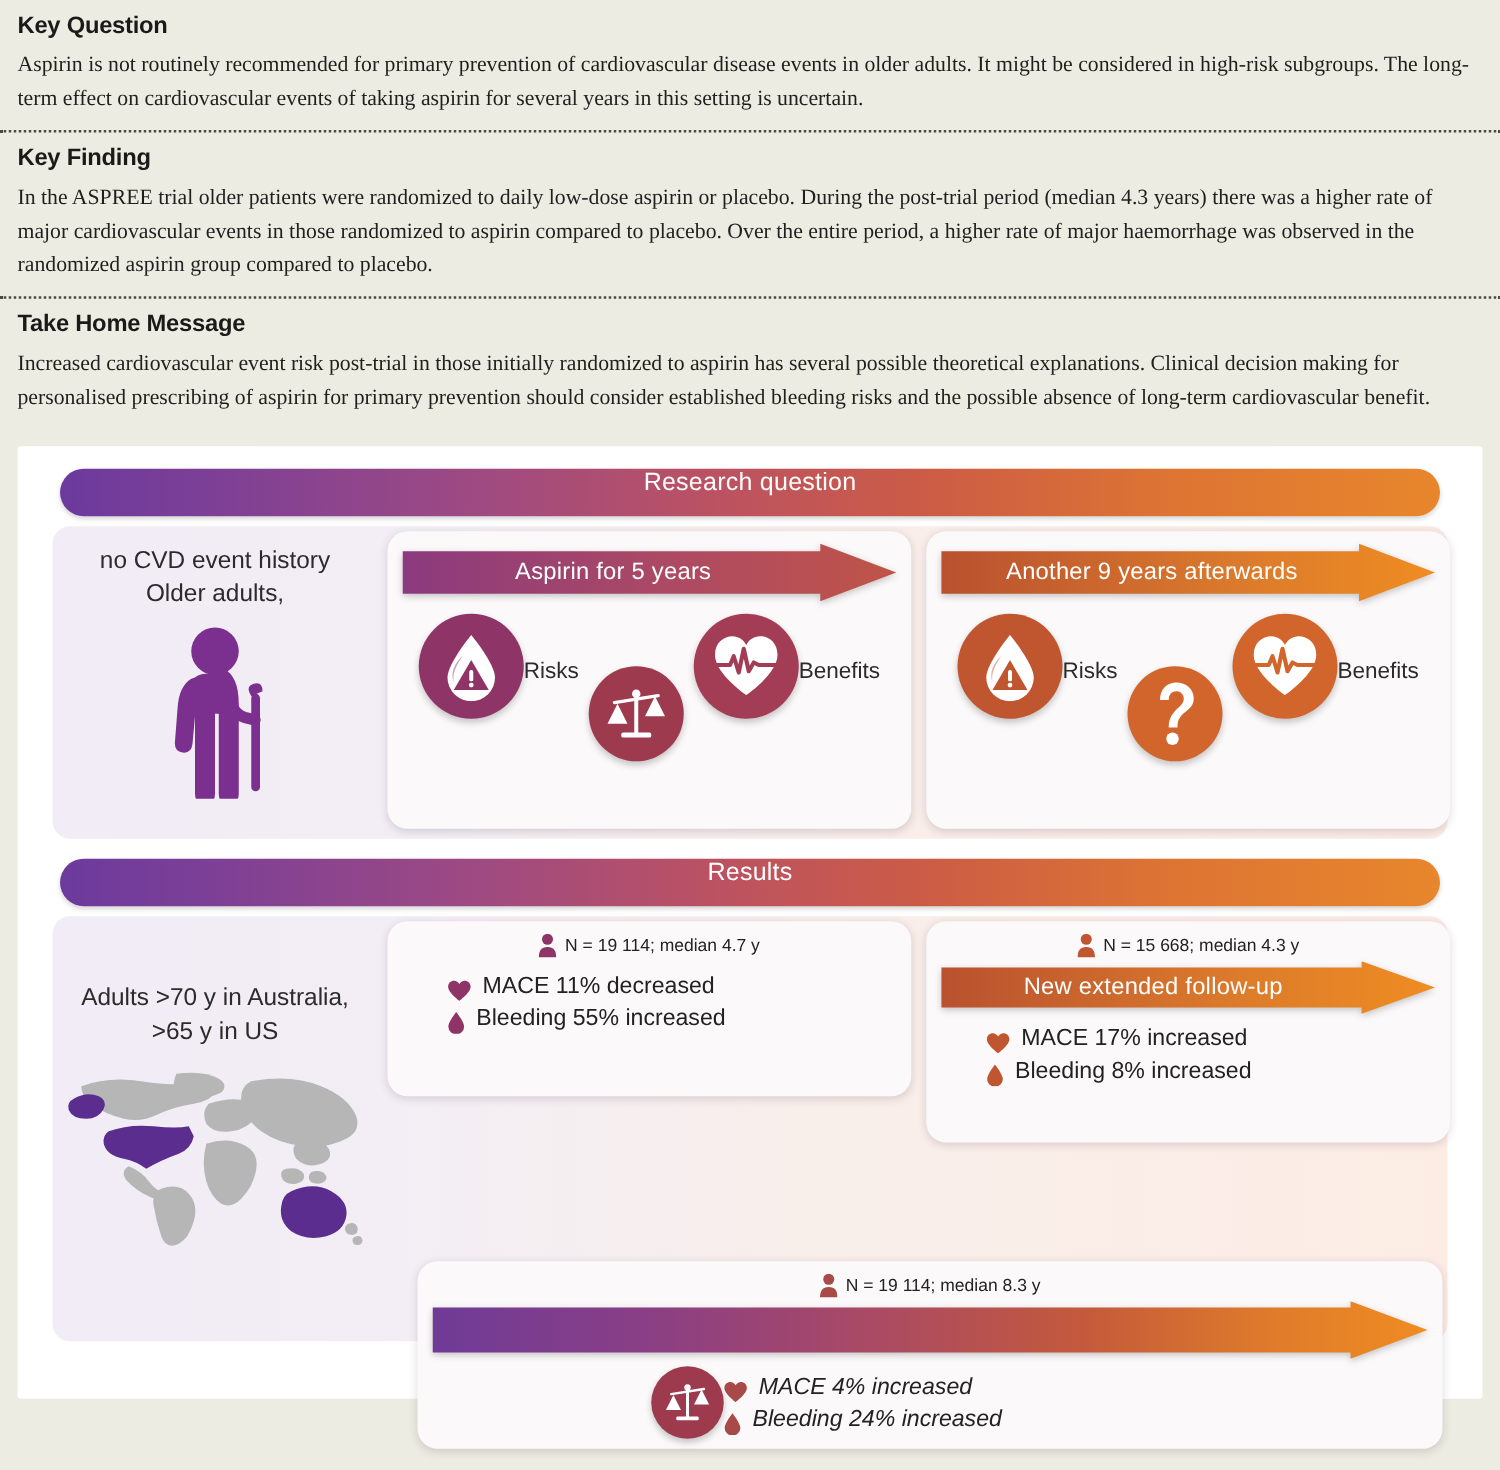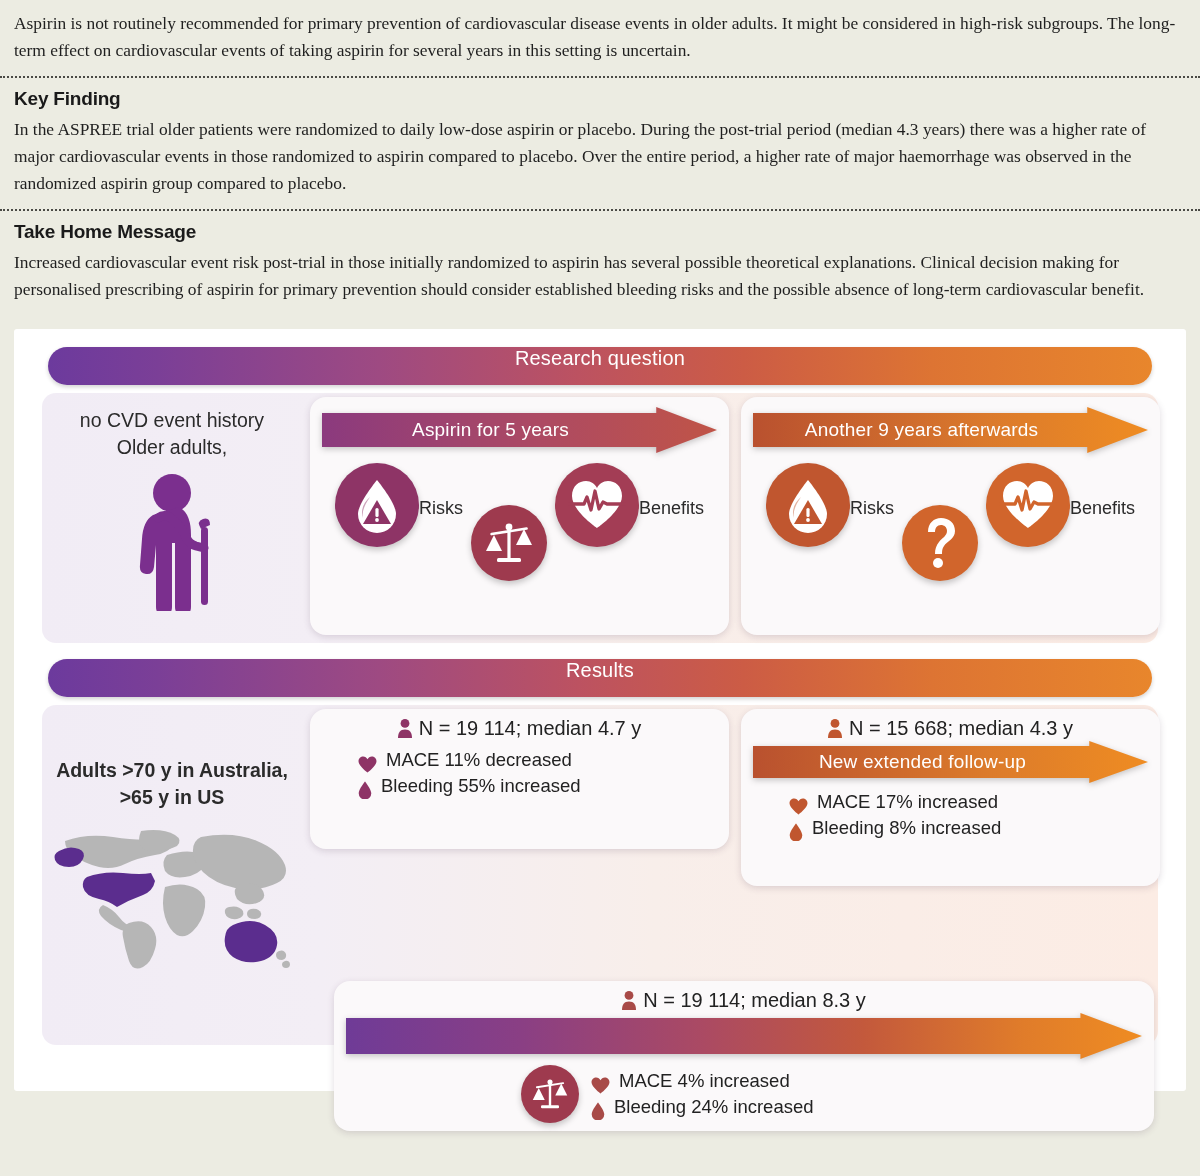--- a/index.html
+++ b/index.html
@@ -135,21 +135,21 @@
     box-shadow: 0 3px 6px rgba(0,0,0,0.22);
   }
   .c-big { width: 84px; height: 84px; }
   .c-mid { width: 76px; height: 76px; }
   .icon-caption { font-size: 18px; color: #2b2b2b; margin-top: 7px; }
 
   
   .res-card { position: relative; padding: 6px 12px 10px 12px; }
   .res-top {
     text-align: center;
-    font-size: 20px;
+    font-size: 14px;
     color: #222;
     display: flex; align-items: center; justify-content: center; gap: 7px;
     height: 26px;
   }
   .bullets { padding-left: 36px; padding-top: 6px; }
   .bullet {
     display: flex; align-items: flex-end; gap: 9px;
     font-size: 18.5px;
     color: #222;
     line-height: 26px;
@@ -159,30 +159,31 @@
 
   .combined-card {
     position: relative;
     background: #fbf9fa;
     border-radius: 16px;
     box-shadow: 0 2px 7px rgba(60,40,70,0.16);
     margin: 10px 12px 0 300px;
     padding: 6px 12px 8px 12px;
   }
   .combined-bullets {
-    display: flex; align-items: center; gap: 12px;
-    padding-left: 175px; padding-top: 6px;
+    display: flex; align-items: center; gap: 0;
+    padding-left: 175px; padding-top: 6px; font-style: italic;
   }
 
   svg { display: block; }
 </style>
 </head>
 <body>
 
 <div class="text-block">
+  <div class="block-title">Key Question</div>
   <div class="block-body">Aspirin is not routinely recommended for primary prevention of cardiovascular disease events in older adults. It might be considered in high-risk subgroups. The long-term effect on cardiovascular events of taking aspirin for several years in this setting is uncertain.</div>
 </div>
 <div class="dotted-rule"></div>
 
 <div class="text-block">
   <div class="block-title">Key Finding</div>
   <div class="block-body">In the ASPREE trial older patients were randomized to daily low-dose aspirin or placebo. During the post-trial period (median 4.3 years) there was a higher rate of major cardiovascular events in those randomized to aspirin compared to placebo. Over the entire period, a higher rate of major haemorrhage was observed in the randomized aspirin group compared to placebo.</div>
 </div>
 <div class="dotted-rule"></div>
 
@@ -328,21 +329,21 @@
 
   <div class="section-bar" style="margin-top:16px;">
     <span>Results</span>
   </div>
 
   <div class="panel-row" style="height:340px;display:block;margin-top:8px;">
     <div class="tinted-bg"></div>
 
     <div style="position:relative;display:flex;">
 
-      <div class="left-col" style="padding-top:52px;font-weight:bold;">
+      <div class="left-col" style="padding-top:52px;">
         <div class="left-label">Adults &gt;70 y in Australia,</div>
         <div class="left-label">&gt;65 y in US</div>
         <div class="map-holder">
           <svg width="254" height="146" viewBox="0 0 254 146">
 
             <path d="M20 16 q22 -8 48 -4 q26 4 44 2 q12 -1 18 4 q-6 10 -20 12 q-18 3 -30 9 q-12 6 -26 3 q-16 -4 -26 -12 q-8 -6 -8 -14 Z" fill="#b6b6b6"></path>
             <path d="M96 6 q22 -3 34 4 q8 5 2 11 q-14 7 -30 4 q-12 -3 -6 -19 Z" fill="#b6b6b6"></path>
 
             <path d="M14 26 q10 -6 20 -2 q7 3 4 10 q-4 8 -14 8 q-11 0 -14 -7 q-2 -6 4 -9 Z" fill="#5b2d8e"></path>
 

